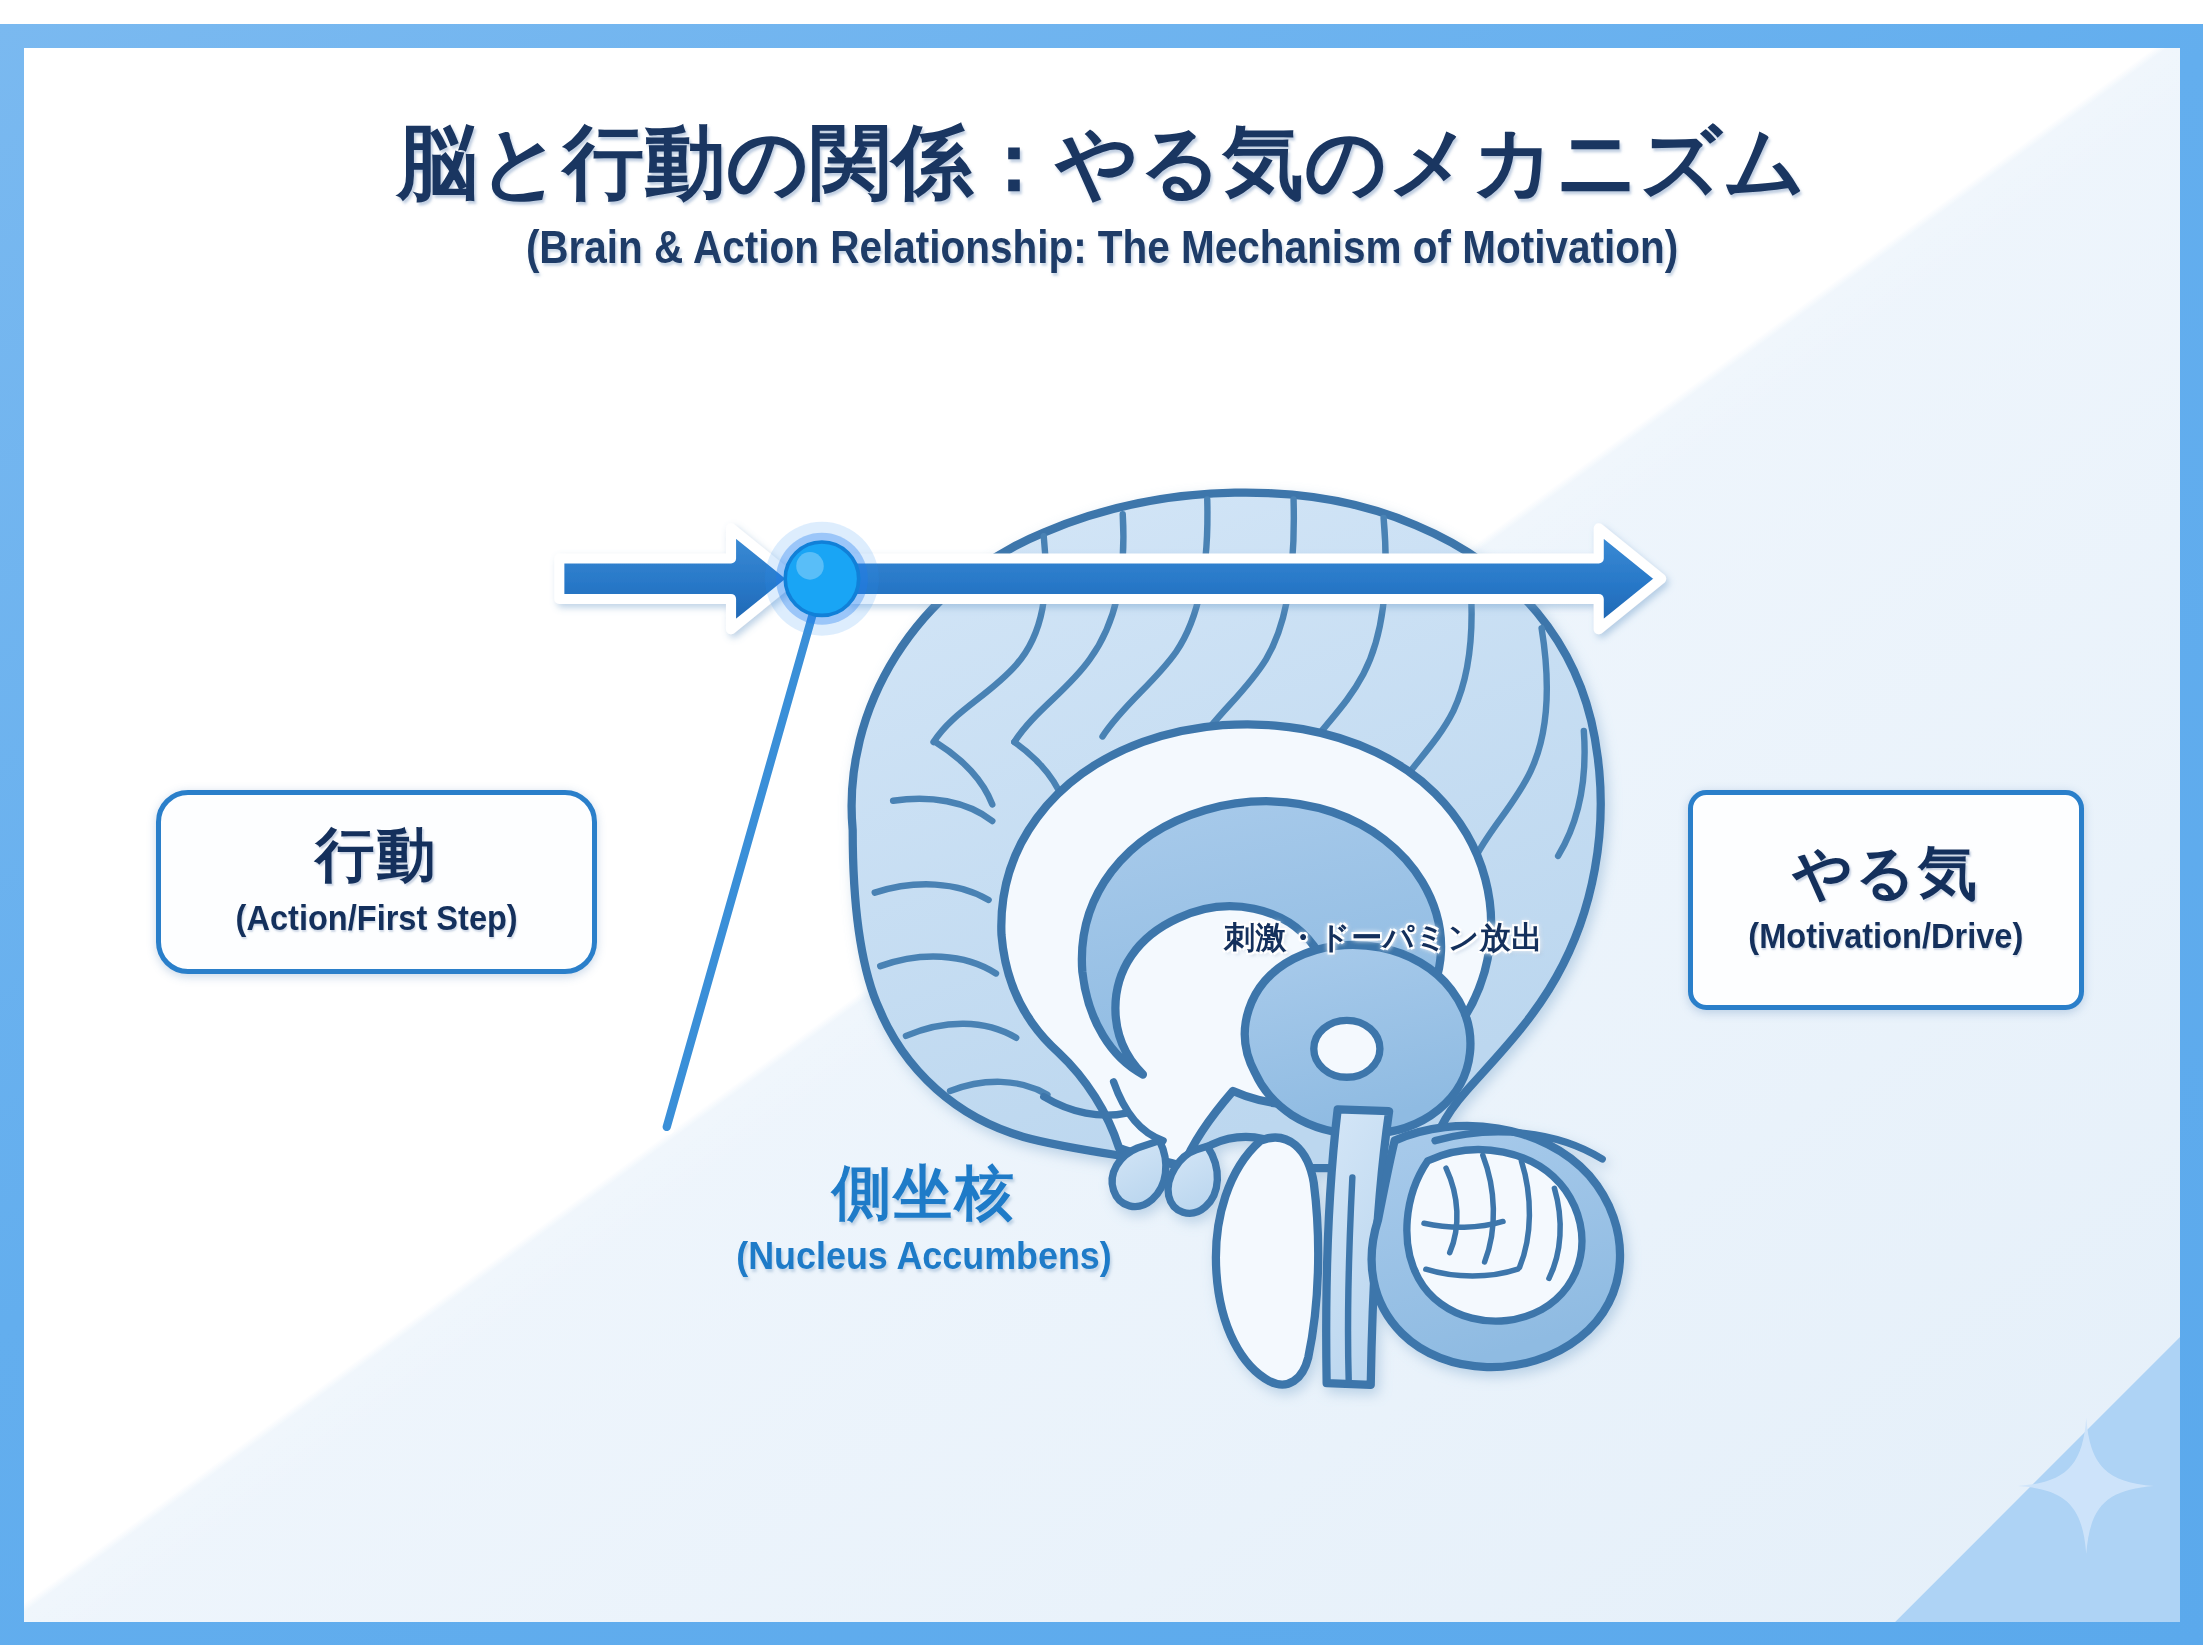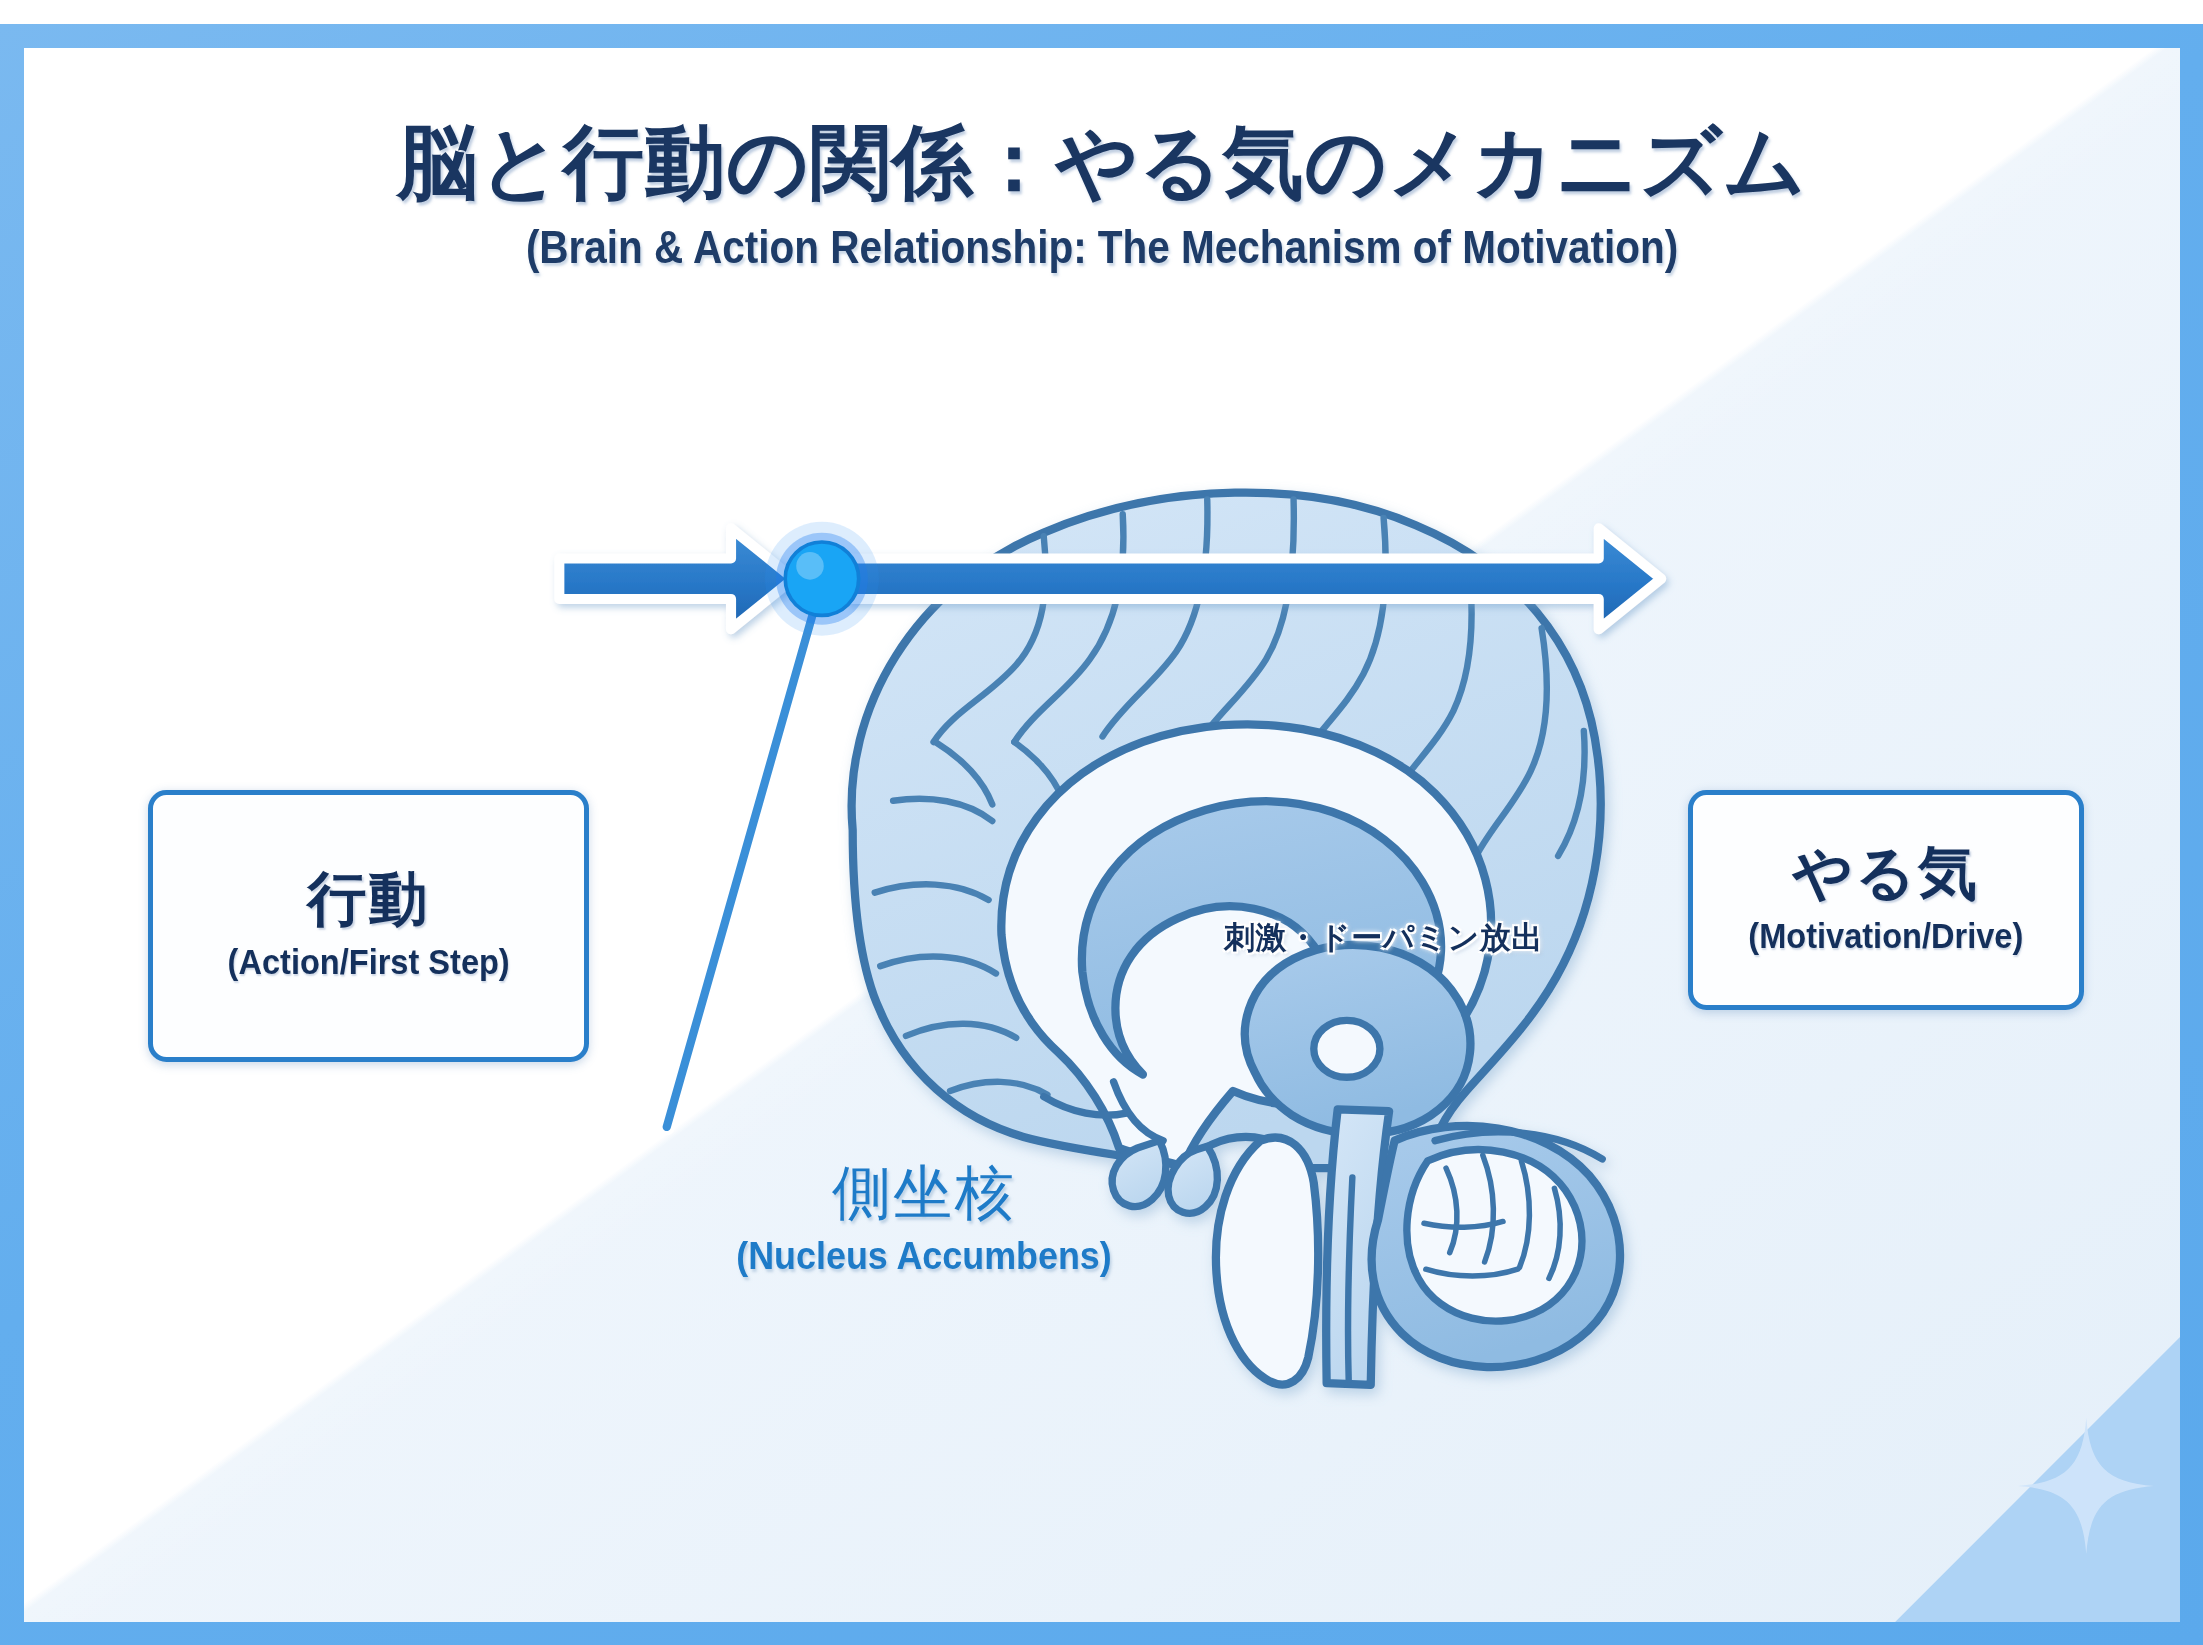--- a/index.html
+++ b/index.html
@@ -58,21 +58,21 @@
   .concept-box{
     position:absolute;
     background:#fdfeff;
     border:5.5px solid #2a7fca;
     border-radius:18.4px;
     box-shadow:0 2.8px 9.2px rgba(70,120,175,.28);
     display:flex;flex-direction:column;
     align-items:center;justify-content:center;
     box-sizing:border-box;
   }
-  #box-action{left:124px;top:742px;width:441px;height:272px;}
+  #box-action{left:132px;top:742px;width:441px;height:184px;border-radius:32px;}
   #box-motivation{left:1664px;top:742px;width:396px;height:220px;}
   .box-jp{
     font-size:59px;font-weight:bold;color:#14305c;
     line-height:1;letter-spacing:.04em;
     text-shadow:1.8px 1.8px 1.8px rgba(150,170,200,.5);
   }
   .box-en{
     margin-top:13px;
     font-size:35px;font-weight:bold;color:#14305c;
     transform:scaleX(.93);white-space:nowrap;
@@ -92,21 +92,21 @@
       0 0 6.4px #fff, 0 0 6.4px #fff, 0 0 4.6px #fff,
       1.8px 1.8px 0 #fff, -1.8px 1.8px 0 #fff, 1.8px -1.8px 0 #fff, -1.8px -1.8px 0 #fff,
       2.8px 2.8px 3.7px rgba(150,175,205,.55);
   }
 
   
   #na-callout{
     position:absolute;left:643px;top:1116px;width:514px;text-align:center;
   }
   #na-jp{
-    font-size:59px;font-weight:normal;color:#1e7bc8;line-height:1;
+    font-size:59px;font-weight:bold;color:#1e7bc8;line-height:1;
     letter-spacing:.04em;
     text-shadow:1.8px 2.8px 2.8px rgba(150,180,210,.55);
   }
   #na-en{
     margin-top:11px;
     font-size:39px;font-weight:bold;color:#1e7bc8;
     transform:scaleX(.92);white-space:nowrap;
     text-shadow:1.8px 2.8px 2.8px rgba(150,180,210,.5);
   }
 

